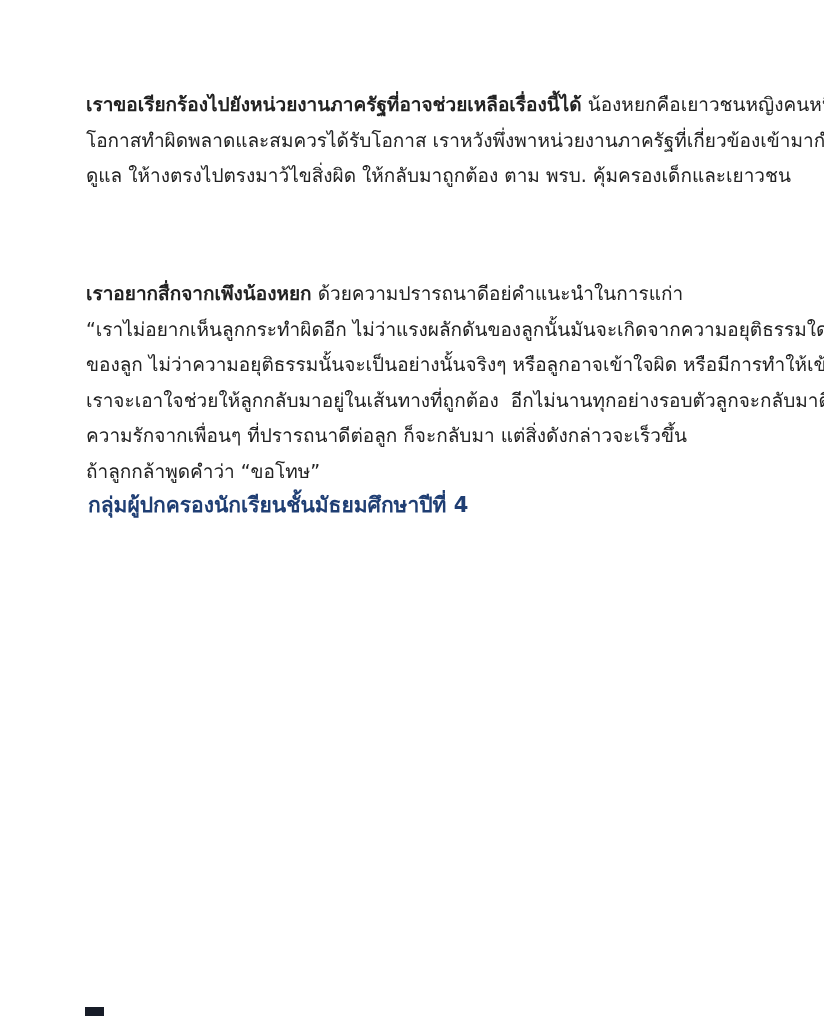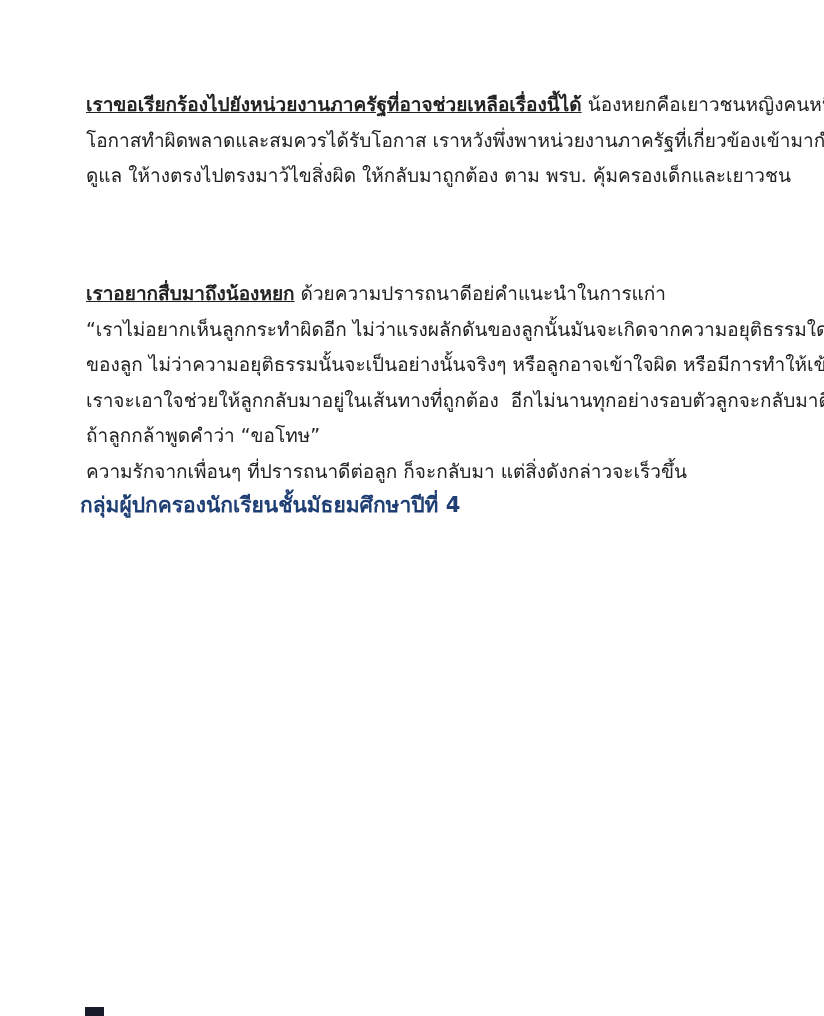--- a/index.html
+++ b/index.html
@@ -14,23 +14,23 @@
   .block{position:absolute;left:86px;width:690px;}
   .para1{top:87px;}
   .para2{top:276px;}
   .tline{
     font-size:19px;
     line-height:35.5px;
     white-space:pre;
     color:#222222;
   }
   .bold{font-weight:bold;}
-  .underline{text-decoration:underline;text-align:center;}
+  .underline{text-align:center;}
   .signature{
-    position:absolute;left:80px;top:488px;
+    position:absolute;left:88px;top:488px;
     font-size:21px;line-height:34px;
     font-weight:bold;
     color:#1f3e73;
     white-space:pre;
   }
   .fragment{
     position:absolute;left:85px;top:1007px;
     width:19px;height:9px;
     background:#171c28;
   }
@@ -40,25 +40,25 @@
 
 <div class="page">
 
   <div class="block para1">
     <div class="tline"><span class="bold underline">เราขอเรียกร้องไปยังหน่วยงานภาครัฐที่อาจช่วยเหลือเรื่องนี้ได้</span><span> น้องหยกคือเยาวชนหญิงคนหนึ่งมี</span></div>
     <div class="tline">โอกาสทำผิดพลาดและสมควรได้รับโอกาส เราหวังพึ่งพาหน่วยงานภาครัฐที่เกี่ยวข้องเข้ามากำกับ ช่วยเหลือ</div>
     <div class="tline">ดูแล ให้างตรงไปตรงมาว้ไขสิ่งผิด ให้กลับมาถูกต้อง ตาม พรบ. คุ้มครองเด็กและเยาวชน</div>
   </div>
 
   <div class="block para2">
-    <div class="tline"><span class="bold underline">เราอยากสื่บมาถึงน้องหยก</span><span> ด้วยความปรารถนาดีอย่คำแนะนำในการแก่า</span></div>
+    <div class="tline"><span class="bold underline">เราอยากสื่กจากเพึงน้องหยก</span><span> ด้วยความปรารถนาดีอย่คำแนะนำในการแก่า</span></div>
     <div class="tline">“เราไม่อยากเห็นลูกกระทำผิดอีก ไม่ว่าแรงผลักดันของลูกนั้นมันจะเกิดจากความอยุติธรรมใดๆ ที่มีขึ้นในชีวิต</div>
     <div class="tline">ของลูก ไม่ว่าความอยุติธรรมนั้นจะเป็นอย่างนั้นจริงๆ หรือลูกอาจเข้าใจผิด หรือมีการทำให้เข้าใจผิด”</div>
     <div class="tline">เราจะเอาใจช่วยให้ลูกกลับมาอยู่ในเส้นทางที่ถูกต้อง  อีกไม่นานทุกอย่างรอบตัวลูกจะกลับมาดีขึ้น</div>
+    <div class="tline">ความรักจากเพื่อนๆ ที่ปรารถนาดีต่อลูก ก็จะกลับมา แต่สิ่งดังกล่าวจะเร็วขึ้น</div>
     <div class="tline">ถ้าลูกกล้าพูดคำว่า “ขอโทษ”</div>
-    <div class="tline">ความรักจากเพื่อนๆ ที่ปรารถนาดีต่อลูก ก็จะกลับมา แต่สิ่งดังกล่าวจะเร็วขึ้น</div>
   </div>
 
   <div class="signature">กลุ่มผู้ปกครองนักเรียนชั้นมัธยมศึกษาปีที่ 4</div>
 
   <div class="fragment"></div>
 
 </div>
 
 </body></html>

